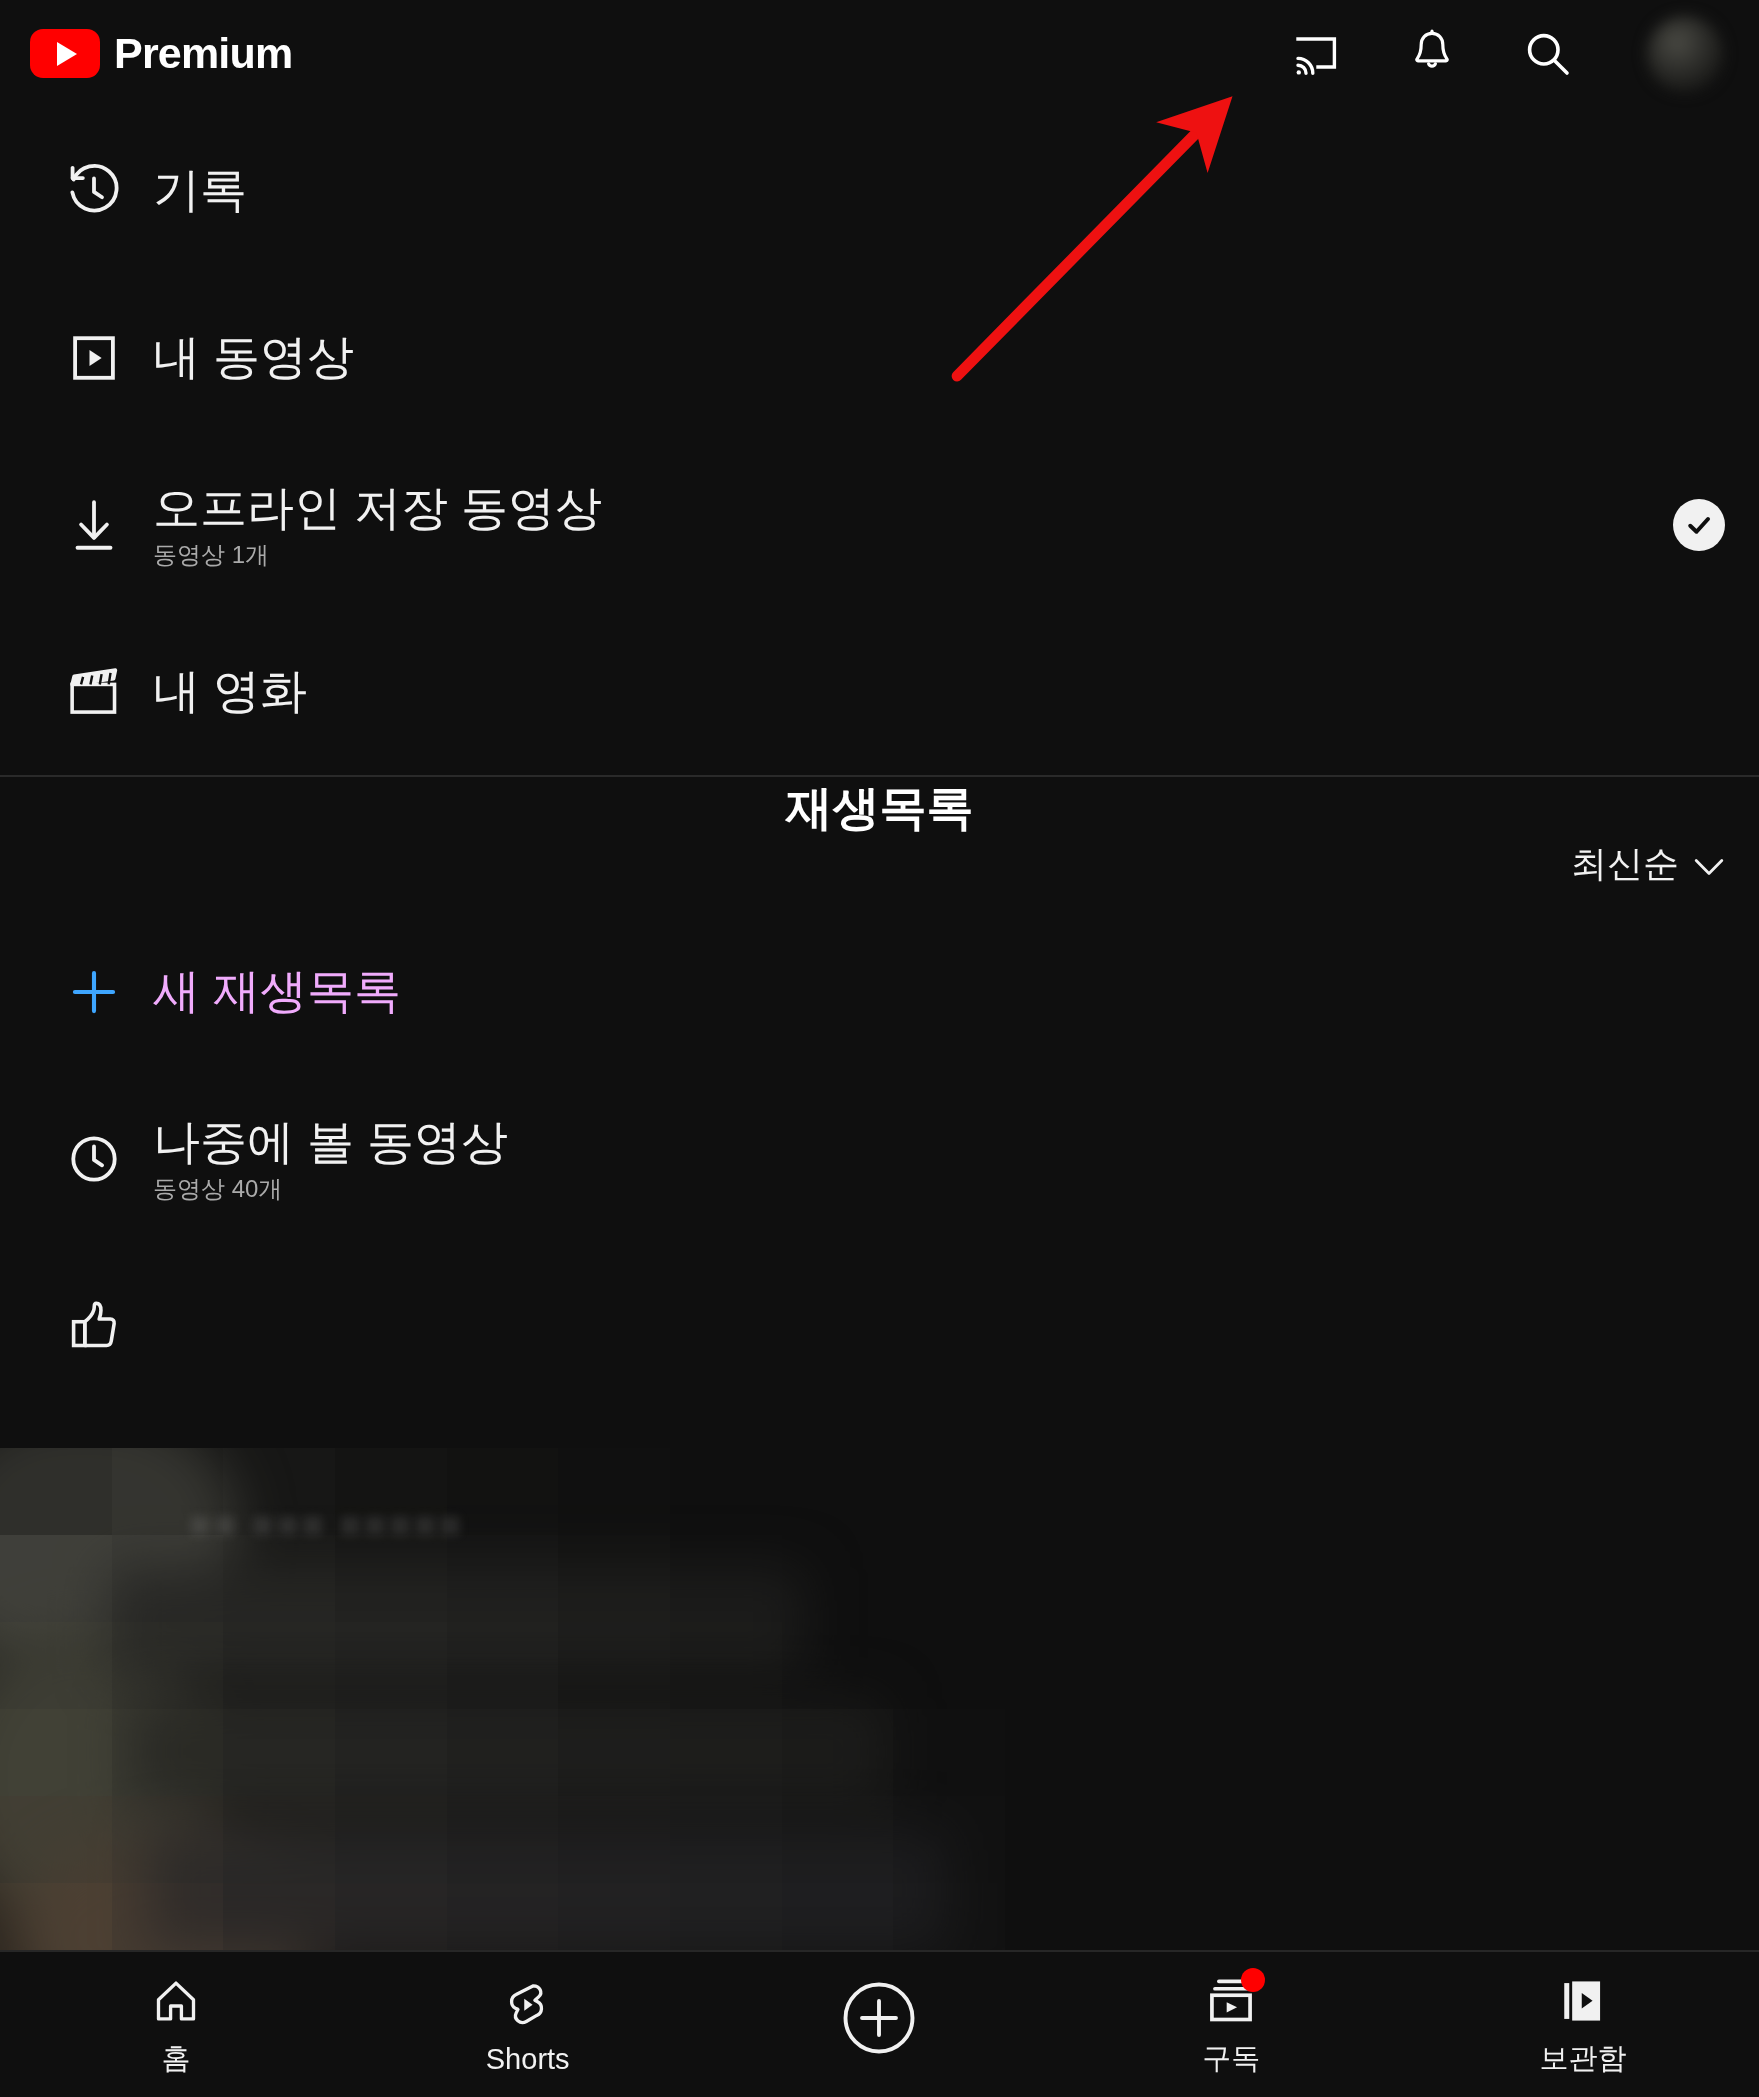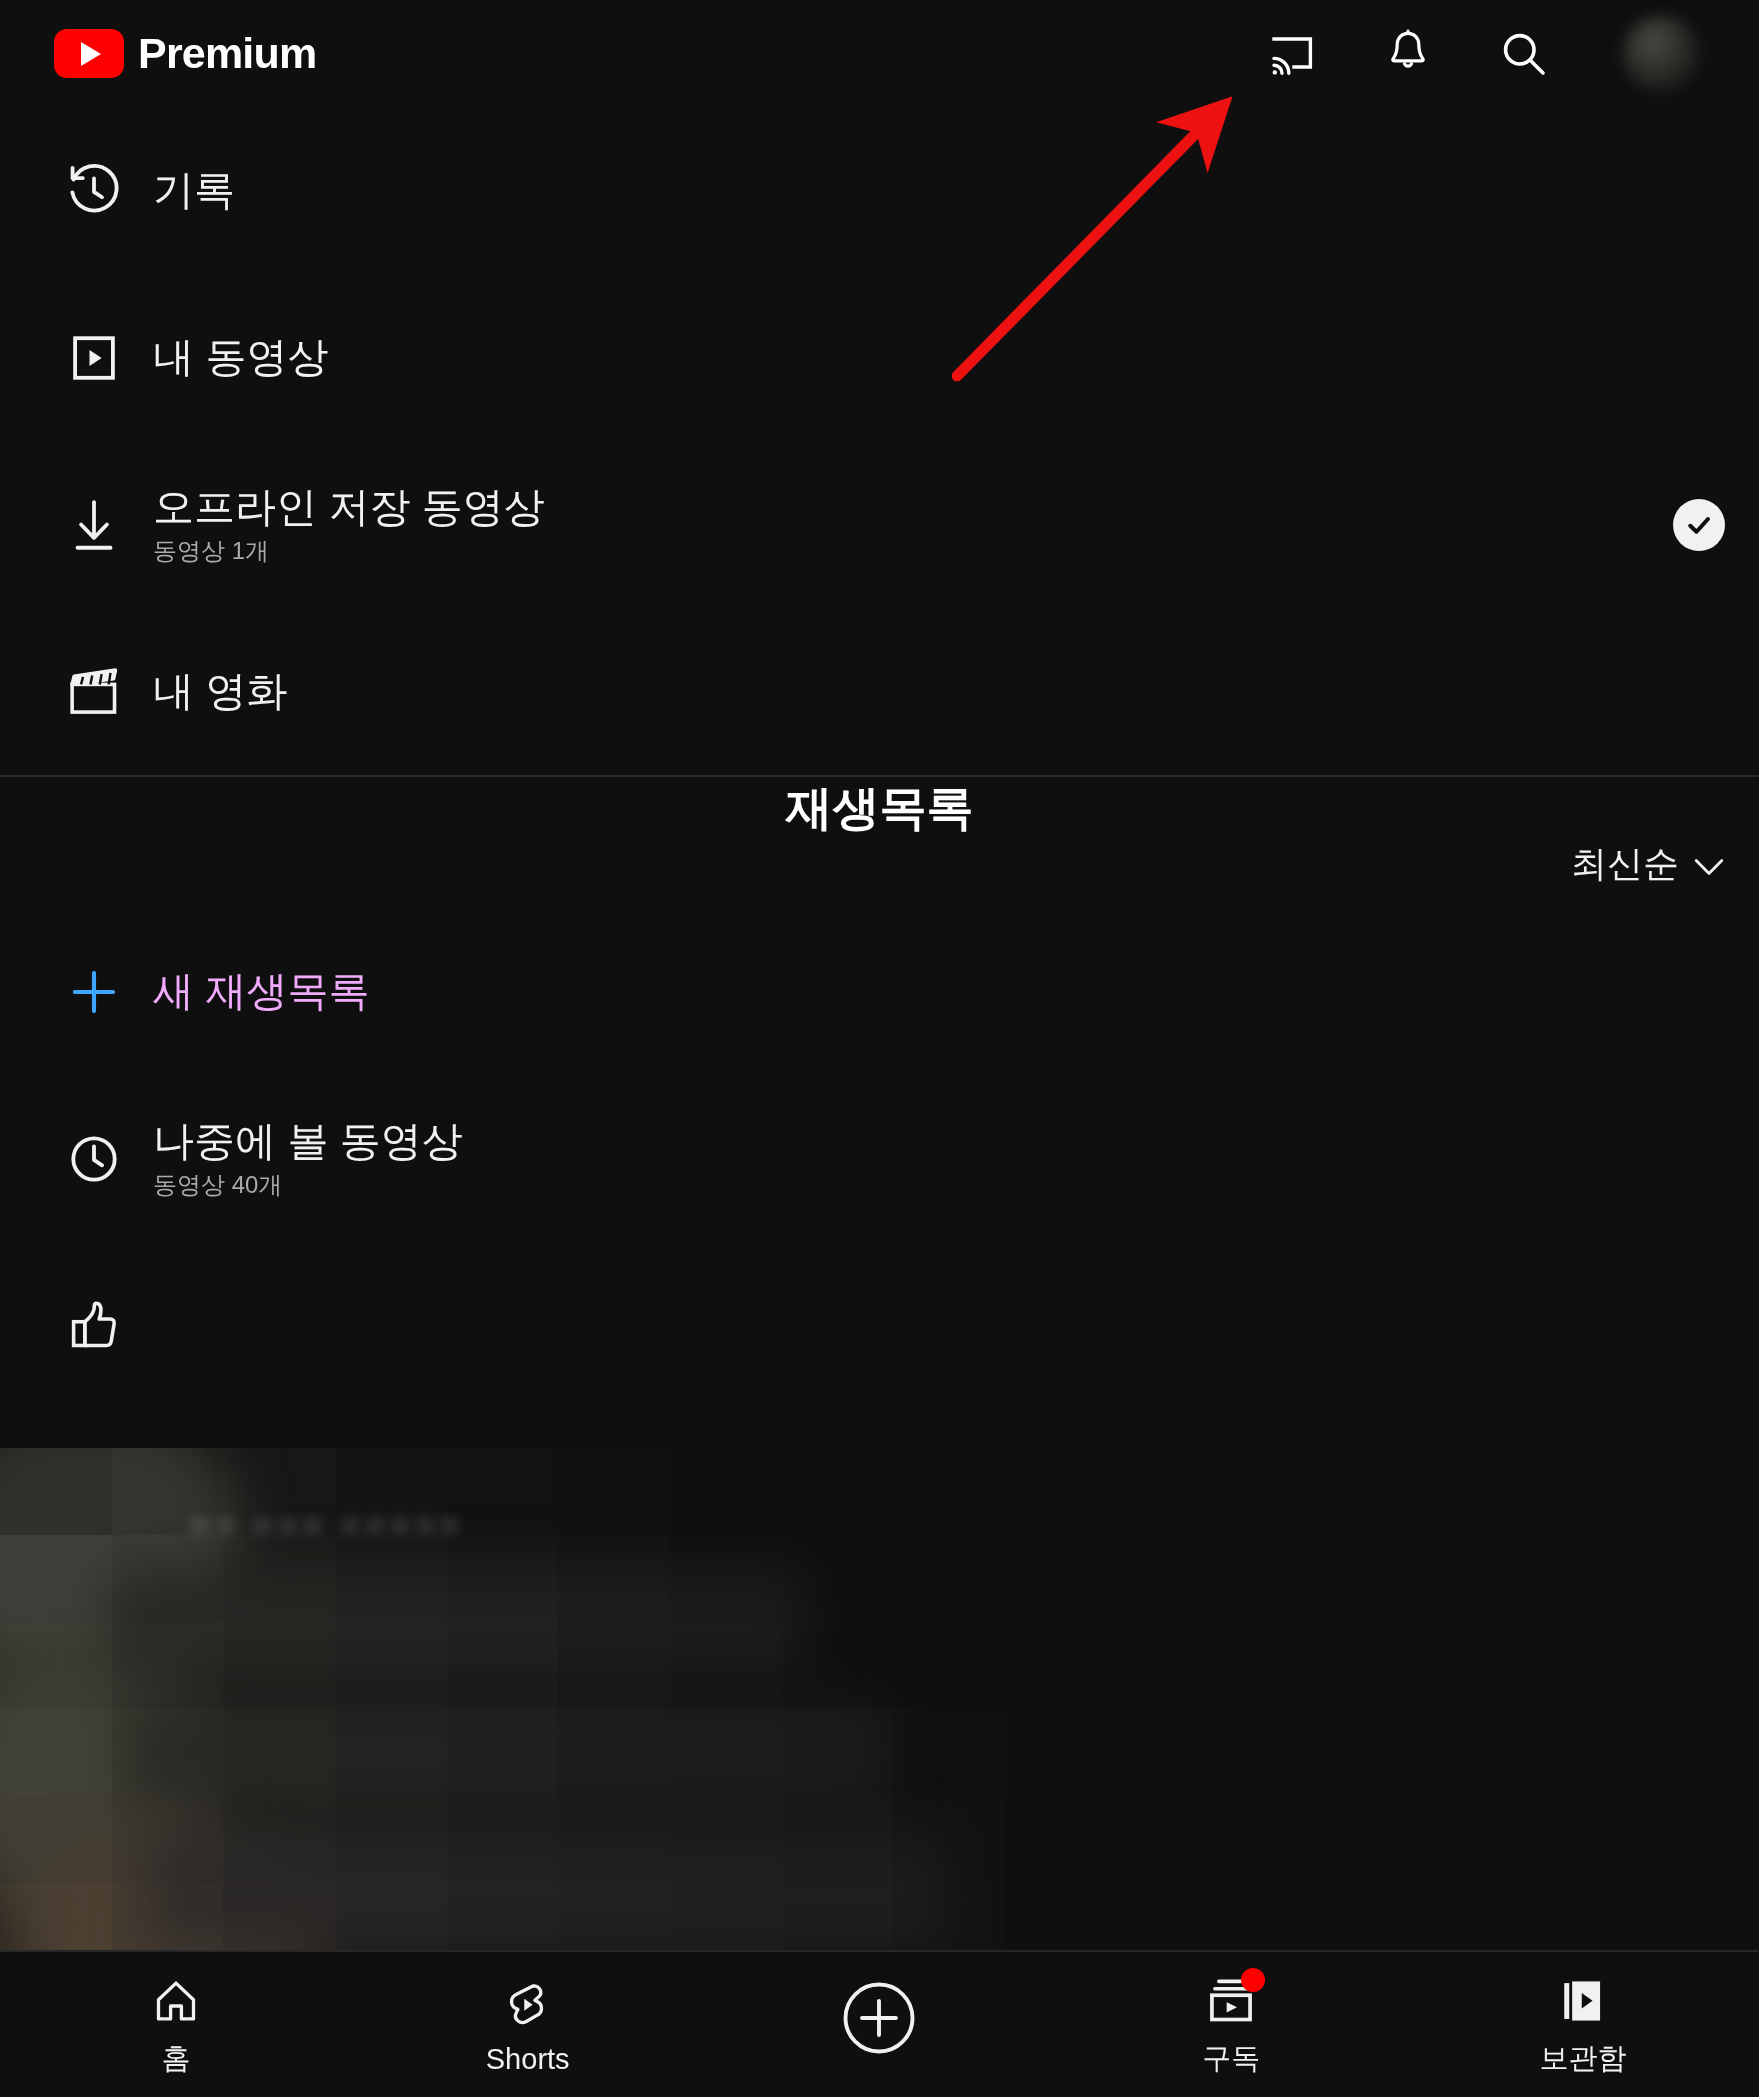--- a/index.html
+++ b/index.html
@@ -7,21 +7,21 @@
     width:1759px; height:2097px;
     background:#0f0f0f;
     font-family:"Liberation Sans","DejaVu Sans",sans-serif;
     overflow:hidden;
   }
   #app { position:relative; width:1759px; height:2097px; background:#0f0f0f; }
 
   
   .topbar {
     position:absolute; top:0; left:0; width:1759px; height:107px;
-    display:flex; align-items:center; padding:0 54px;
+    display:flex; align-items:center; padding:0 30px;
   }
   .brand { display:flex; align-items:center; gap:14px; }
   .yt-logo {
     width:70px; height:49px; background:#ff0000; border-radius:13px;
     display:flex; align-items:center; justify-content:center;
   }
   .yt-logo .tri {
     width:0; height:0; margin-left:4px;
     border-left:20px solid #ffffff;
     border-top:12px solid transparent;
@@ -43,21 +43,21 @@
   
   .menu { position:absolute; top:107px; left:0; width:1759px; }
   .row {
     display:flex; align-items:center; height:167px; padding:0 34px; position:relative;
   }
   .row.tall { height:167px; }
   .row-icon {
     width:119px; min-width:119px; display:flex; align-items:center; justify-content:center;
   }
   .row-text { display:flex; flex-direction:column; justify-content:center; gap:6px; }
-  .row-title { color:#f1f1f1; font-size:41px; font-weight:500; line-height:1.15; }
+  .row-title { color:#f1f1f1; font-size:47px; font-weight:500; line-height:1.15; }
   .row-sub { color:#aaaaaa; font-size:24px; line-height:1.15; }
   .row-title.link { color:#f0abfc; }
   .row-badge {
     margin-left:auto; width:52px; height:52px; border-radius:50%;
     background:#f1f1f1; display:flex; align-items:center; justify-content:center;
   }
 
   .divider { height:2px; background:#2a2a2a; width:100%; }
 
   

